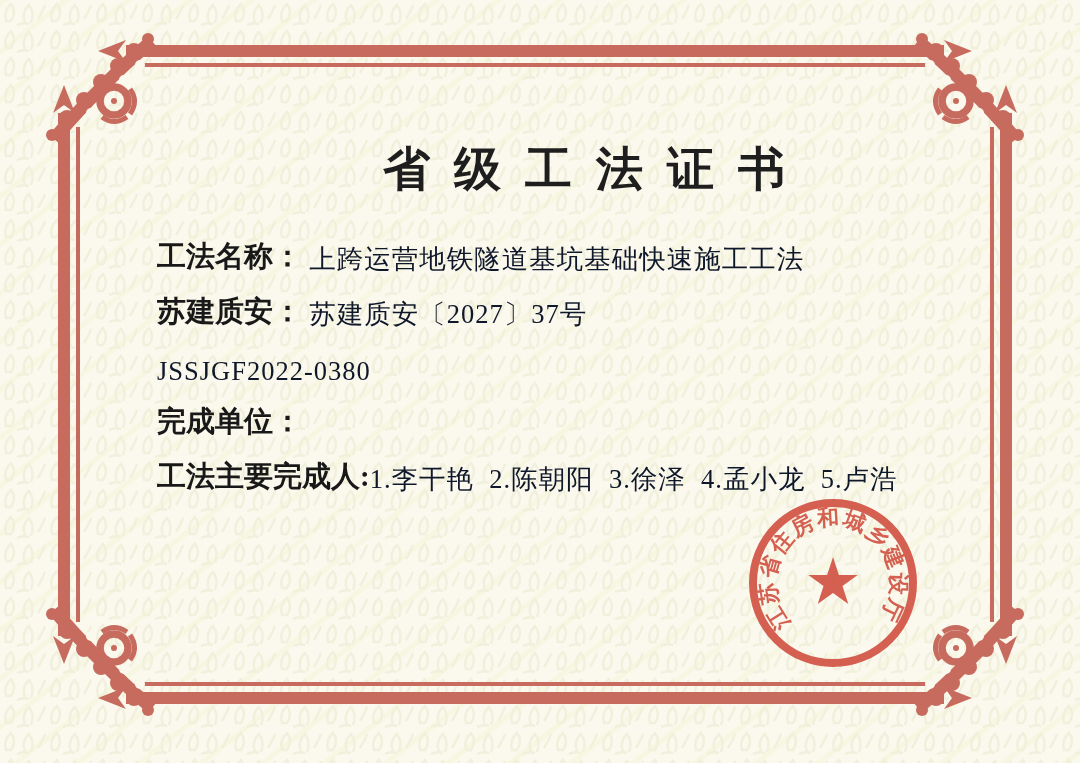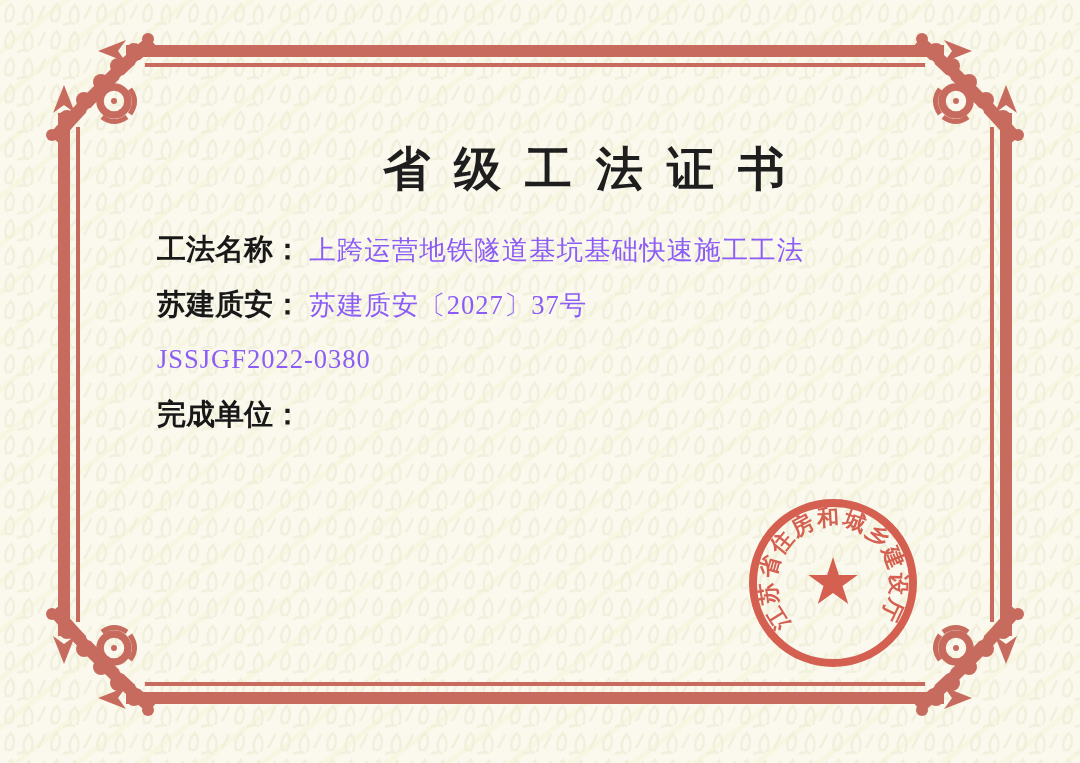--- a/index.html
+++ b/index.html
@@ -15,23 +15,23 @@
   .frame-layer{z-index:1;}
   .content-layer{z-index:2;}
   .seal-layer{position:absolute;left:738px;top:488px;width:190px;height:190px;z-index:3;opacity:.84;}
   .title{
     position:absolute;left:0;top:138px;width:1080px;
     text-align:center;
     font-size:47px;font-weight:bold;color:#1e1e1e;
     letter-spacing:24px;padding-left:24px;box-sizing:border-box;margin-left:44px;
   }
   .fields{position:absolute;left:157px;top:222px;width:800px;}
-  .field-row{height:55px;display:flex;align-items:center;white-space:pre;}
+  .field-row{height:55px;display:flex;align-items:flex-end;white-space:pre;}
   .field-label{font-size:29px;font-weight:bold;color:#181818;}
-  .field-value{font-size:26.5px;color:#8b5cf6;letter-spacing:1px;}
+  .field-value{font-size:26.5px;color:#0f172a;letter-spacing:1px;}
   .date{
     position:absolute;left:712px;top:570px;
     font-size:31px;color:#101010;letter-spacing:3px;font-weight:bold;
   }
 </style>
 </head>
 <body>
 
 <div class="page">
 
@@ -115,20 +115,23 @@
       </div>
       <div class="field-row">
         <span class="field-label">苏建质安： </span><span class="field-value">苏建质安〔2027〕37号</span>
       </div>
       <div class="field-row">
         <span class="field-value">JSSJGF2022-0380</span>
       </div>
       <div class="field-row">
         <span class="field-label">完成单位： </span>
       </div>
+      <div class="field-row">
+        <span class="field-label">工法主要完成人:</span><span class="field-value">1.李干艳  2.陈朝阳  3.徐泽  4.孟小龙  5.卢浩</span>
+      </div>
     </div>
 
   </div>
 
   <svg class="seal-layer" viewBox="0 0 190 190" xmlns="http://www.w3.org/2000/svg">
     <g transform="translate(95,95)">
       <circle cx="0" cy="0" r="80" fill="none" stroke="#ce4435" stroke-width="8"></circle>
       <polygon fill="#ce4435" points="0,-26 5.9,-8.1 24.7,-8 9.5,3.1 15.3,21 0,10 -15.3,21 -9.5,3.1 -24.7,-8 -5.9,-8.1"></polygon>
       <path id="sealTextArc" d="M -41 41 A 58 58 0 1 1 41 41" fill="none"></path>
       <text font-size="22" fill="#ce4435" font-weight="bold" font-family="Liberation Serif, DejaVu Serif, serif" letter-spacing="2">

